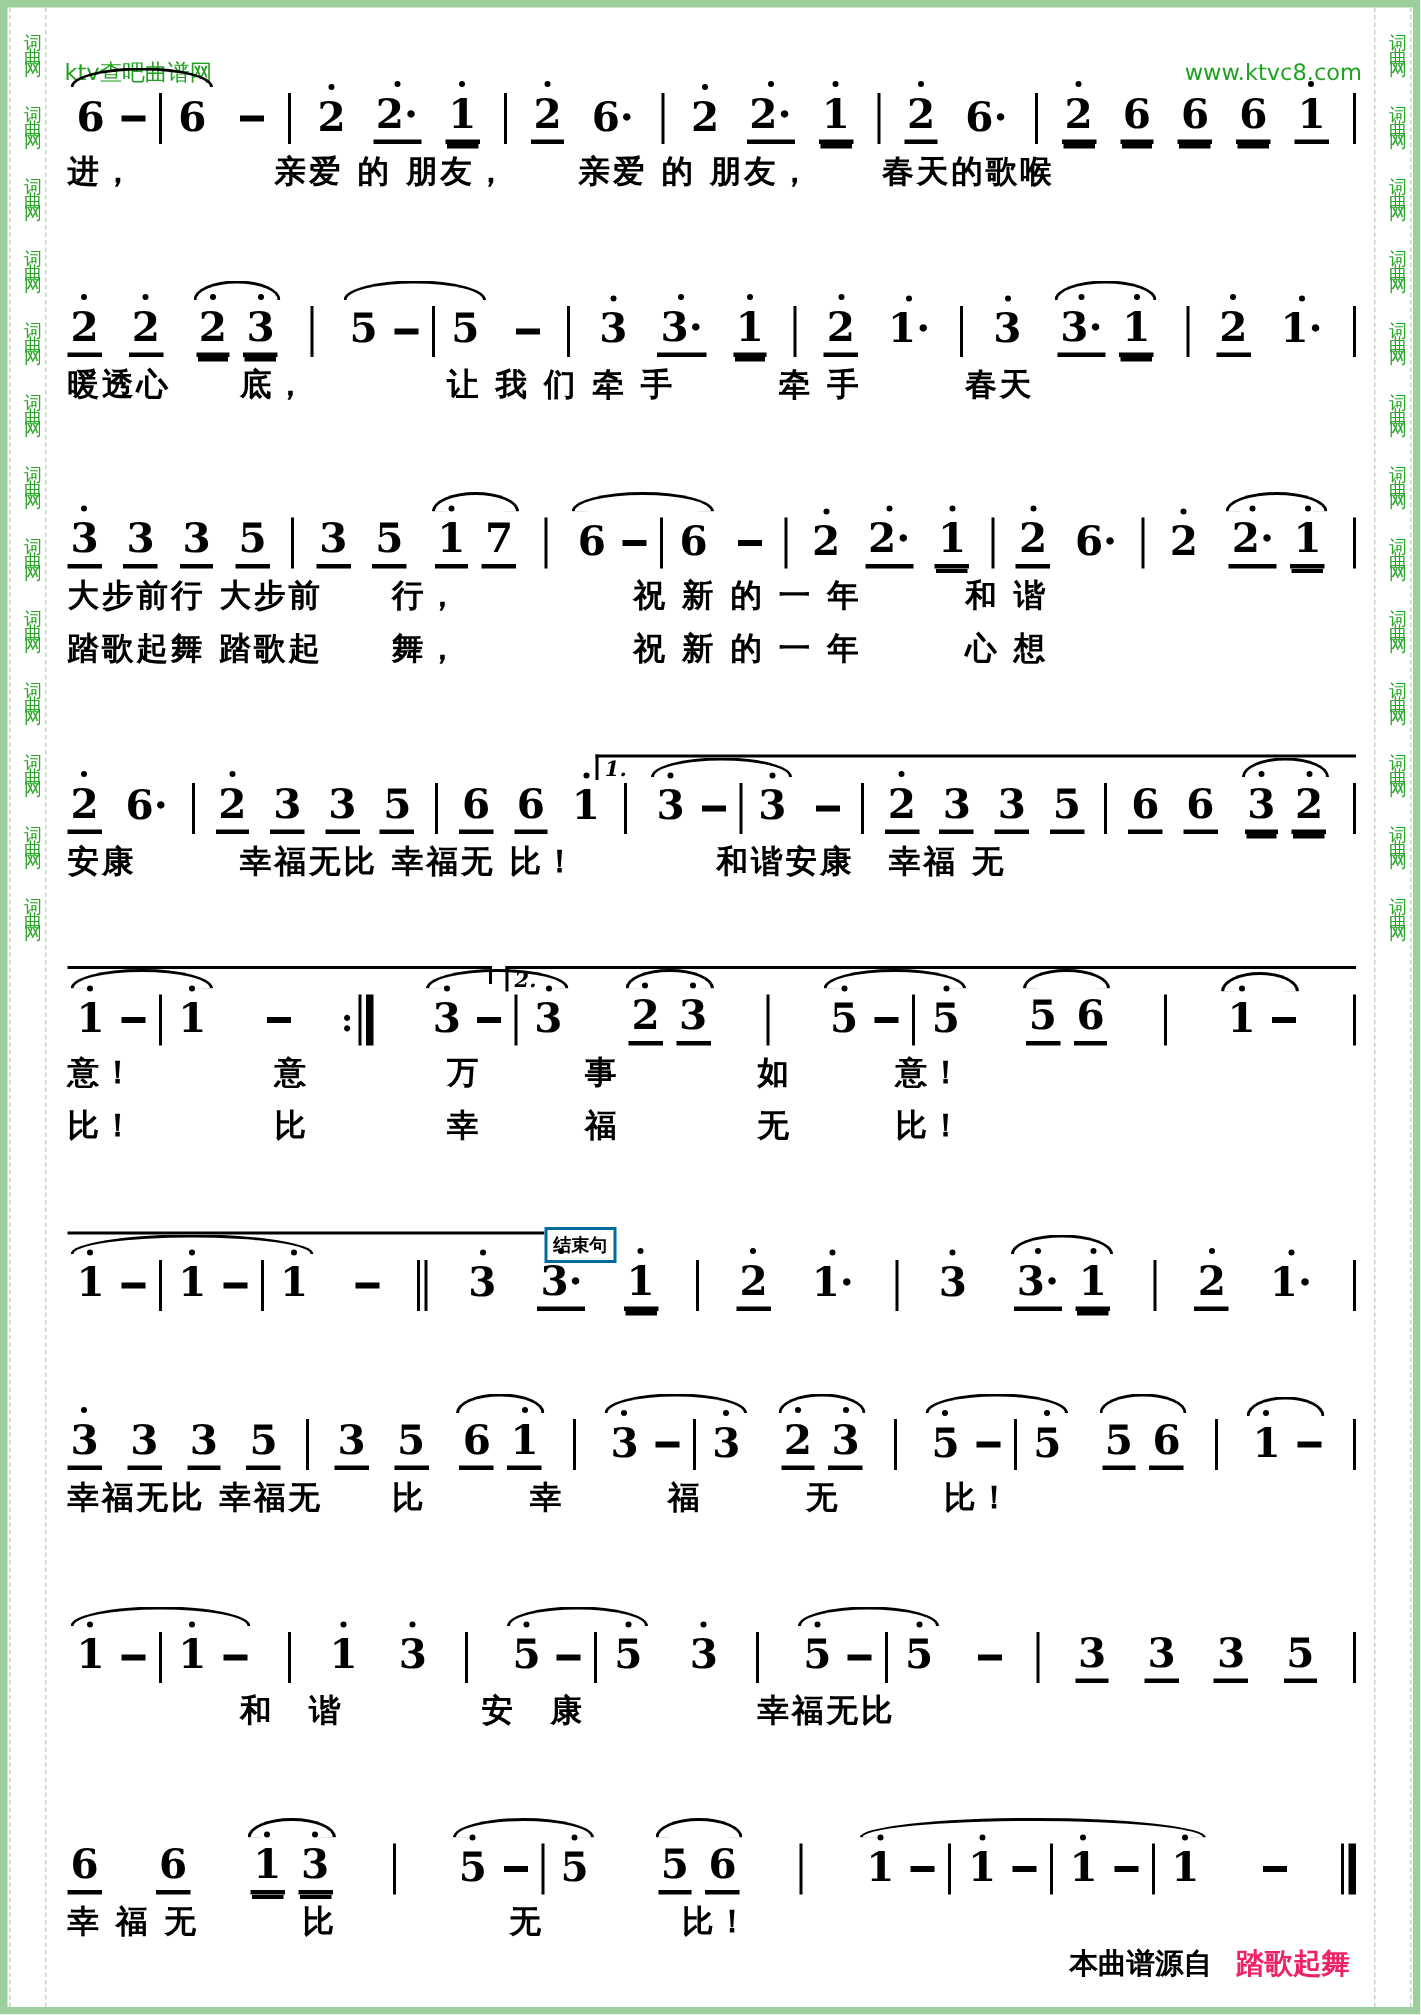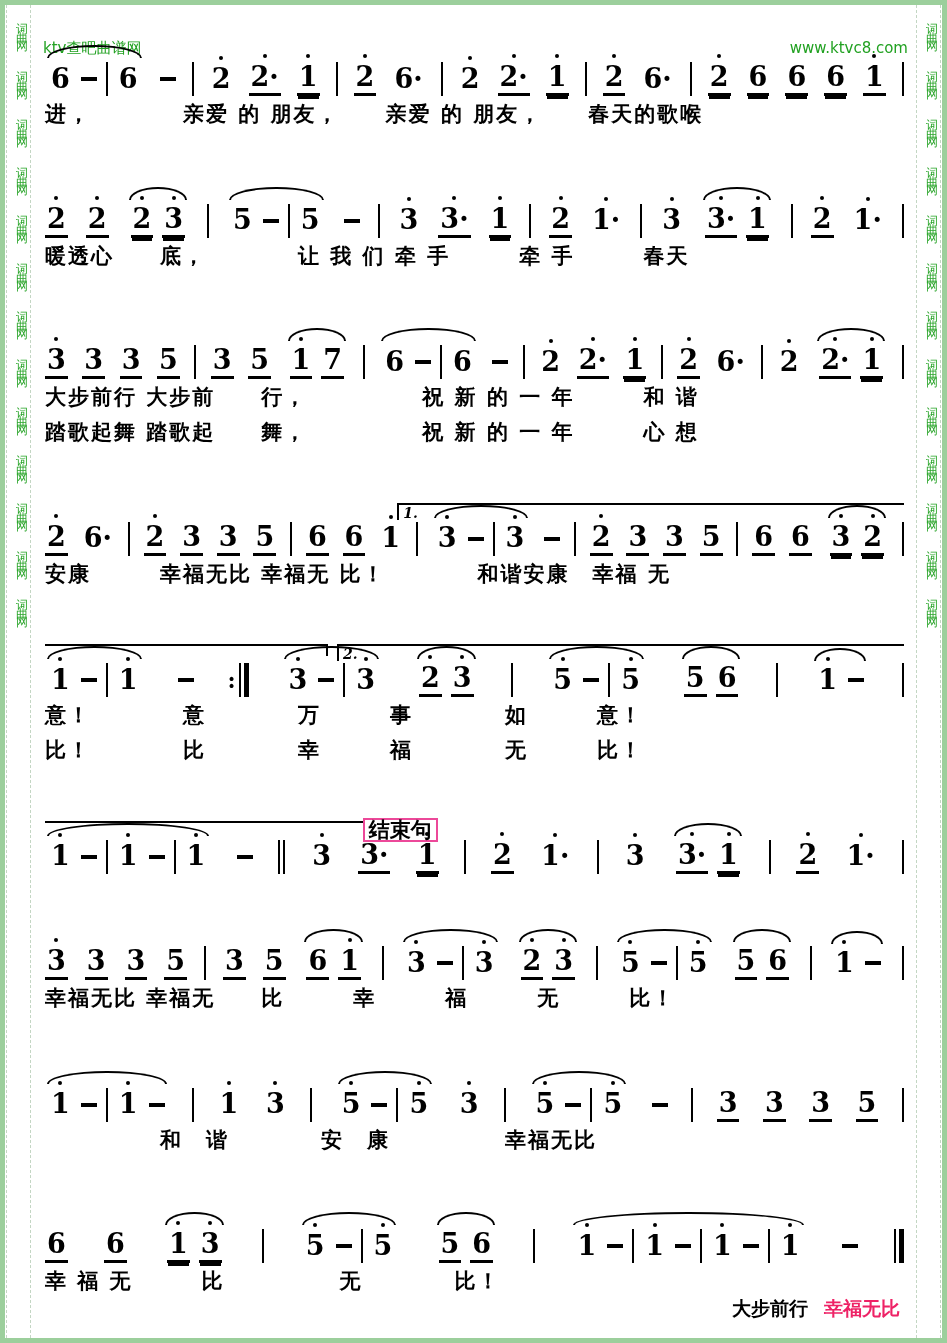--- a/index.html
+++ b/index.html
@@ -35,22 +35,22 @@
   .b2,.rep,.fin{display:inline-flex;align-items:center;gap:3px;}
   .rdots{font-size:22px;font-weight:700;line-height:1;}
   .slur{position:relative;display:inline-flex;align-items:center;gap:9px;padding:0 4px;}
   .slur::before{content:"";position:absolute;left:2px;right:2px;top:-17px;height:11px;
       border:2px solid #000;border-bottom:none;
       border-radius:50% 50% 0 0 / 100% 100% 0 0;}
   .volta{position:absolute;top:0;height:15px;border-top:2px solid #000;border-left:2px solid #000;}
   .vl{position:absolute;left:4px;top:1px;font-size:14px;font-style:italic;font-weight:600;line-height:14px;}
   .vline{position:absolute;top:0;height:12px;border-top:2px solid #000;box-sizing:border-box;}
   .vline.tick-right{border-right:2px solid #000;}
-  .vbox{position:absolute;top:-3px;border:2px solid #ec4899;background:#fff;
-        font-size:21px;font-weight:700;padding:0 4px;line-height:20px;}
+  .vbox{position:absolute;top:-3px;border:2px solid #0369a1;background:#fff;
+        font-size:12px;font-weight:700;padding:0 4px;line-height:20px;}
   .lyr{font-size:21px;font-weight:600;line-height:35px;white-space:pre;letter-spacing:2px;}
   .footer{position:absolute;right:42px;bottom:16px;font-size:19px;font-weight:700;
           display:flex;gap:16px;align-items:baseline;font-family:"DejaVu Sans", sans-serif;}
   .brand{color:#ee2266;text-decoration:none;}
 </style>
 </head>
 <body>
 
 <div class="page">
   <div class="rail left">词曲网　词曲网　词曲网　词曲网　词曲网　词曲网　词曲网　词曲网　词曲网　词曲网　词曲网　词曲网　词曲网　</div>
@@ -411,16 +411,16 @@
             <span class="fin">
               <span class="bar"></span>
               <span class="thick"></span>
             </span>
           </div>
           <div class="lyr">幸 福 无　　　比　　　　　无　　　　比！</div>
         </div>
       </div>
   </div>
   <div class="footer">
-    <span>大步前行</span>
-    <a class="brand">幸福无比</a>
+    <span>本曲谱源自</span>
+    <a class="brand">踏歌起舞</a>
   </div>
 </div>
 
 </body></html>

